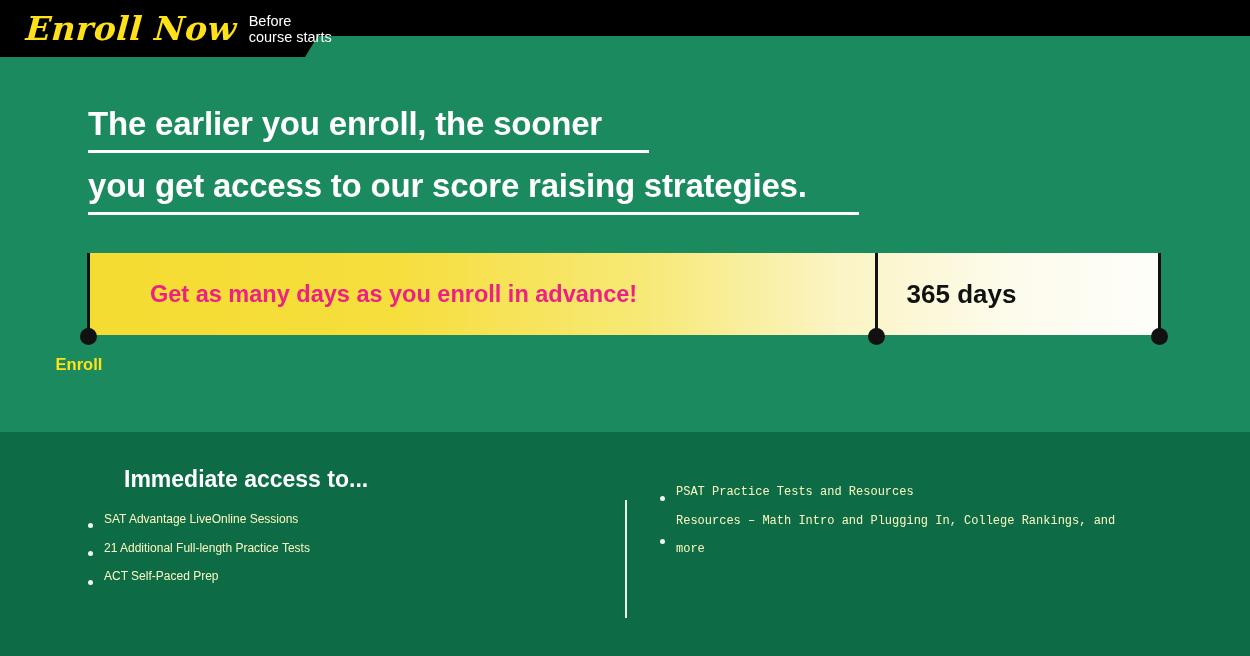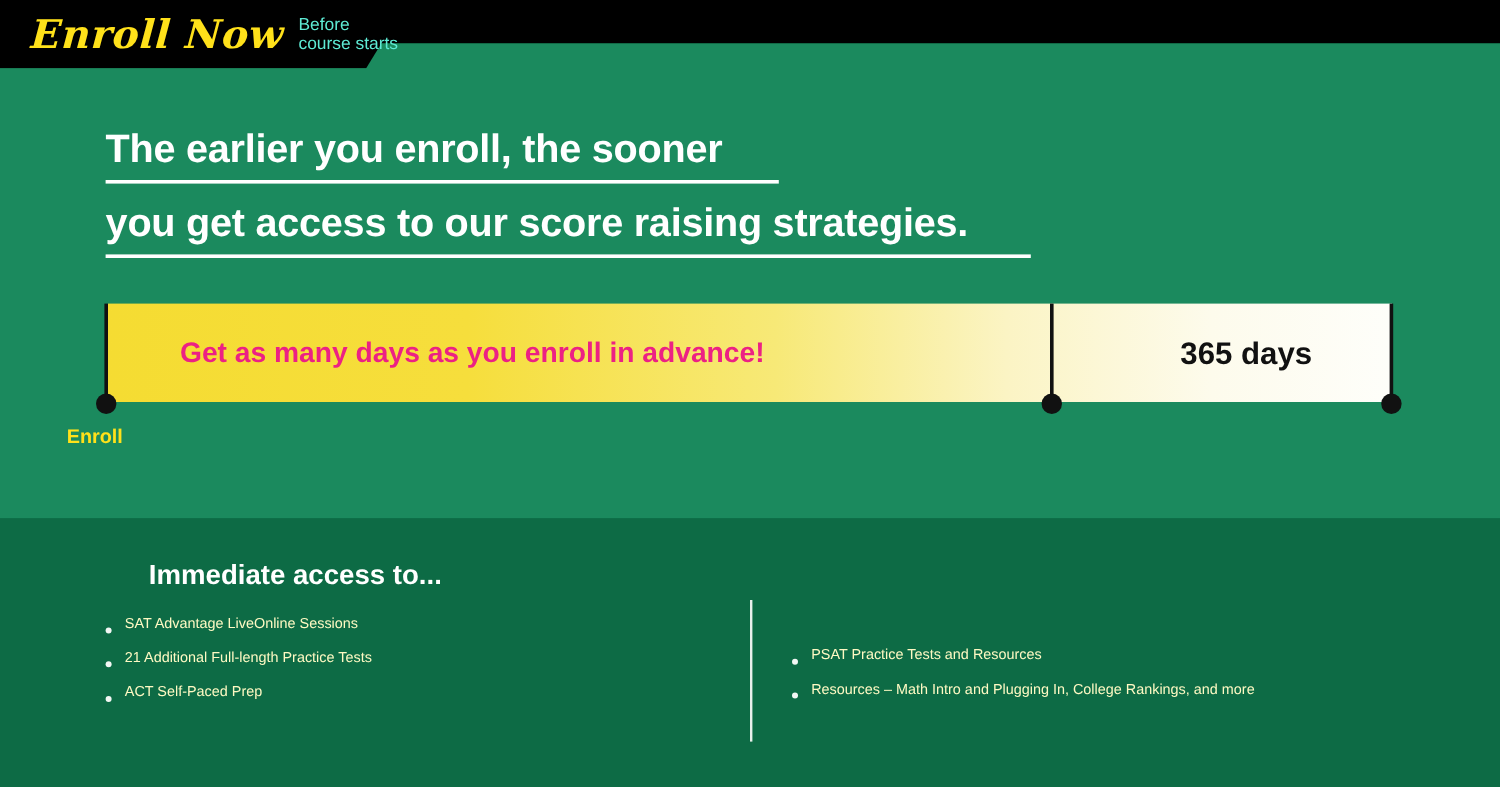--- a/index.html
+++ b/index.html
@@ -34,21 +34,21 @@
     font-style:italic;
     font-weight:bold;
     font-size:33px;
     letter-spacing:0.5px;
     margin-left:26px;
     line-height:1;
     transform:skewX(-4deg);
     white-space:nowrap;
   }
   #before-course {
-    color:#5eead4;
+    color:#ffffff;
     font-size:14.5px;
     line-height:16px;
     margin-left:12px;
     white-space:nowrap;
     font-weight:400;
   }
 
   
   #upper-panel {
     position:absolute; left:0; top:36px; width:1250px; height:396px;
@@ -106,40 +106,40 @@
   #tick-line-end    { left:1158px; }
   #tick-dot-end     { left:1151px; }
   #tick-label-end   { left:1090px; width:140px; }
 
   #advance-text {
     position:absolute; left:150px; top:278px;
     color:#EC2184; font-weight:bold; font-size:23.5px; line-height:32px;
     white-space:nowrap;
   }
   #days-text {
-    position:absolute; left:917px; top:276px; width:243px;
+    position:absolute; left:840px; top:276px; width:243px;
     color:#111111; font-weight:bold; font-size:26px; line-height:36px;
     text-align:center; white-space:nowrap;
   }
 
   
   #lower-panel {
     position:absolute; left:0; top:432px; width:1250px; height:224px;
     background:#0D6B45; z-index:2;
   }
   #immediate-title {
     position:absolute; left:88px; top:464px; z-index:4;
     color:#ffffff; font-weight:bold; font-size:23px; line-height:30px;
     white-space:nowrap;
     margin-left:36px;
   }
 
   .bullet-col { position:absolute; z-index:4; }
   #bullet-col-left  { left:88px;  top:505px; width:520px; }
-  #bullet-col-right { left:660px; top:531px; width:470px; }
+  #bullet-col-right { left:660px; top:478px; width:470px;font-family:Liberation Mono, monospace; }
 
   .bullet-item {
     display:flex; align-items:center;
     color:#fef9c3; font-size:12px; line-height:28.5px;
     margin-bottom:0px;
   }
   .bullet-dot {
     flex:0 0 auto; width:5px; height:5px; border-radius:50%;
     background:#F2F7F4; margin-top:12px; margin-right:11px;
   }

